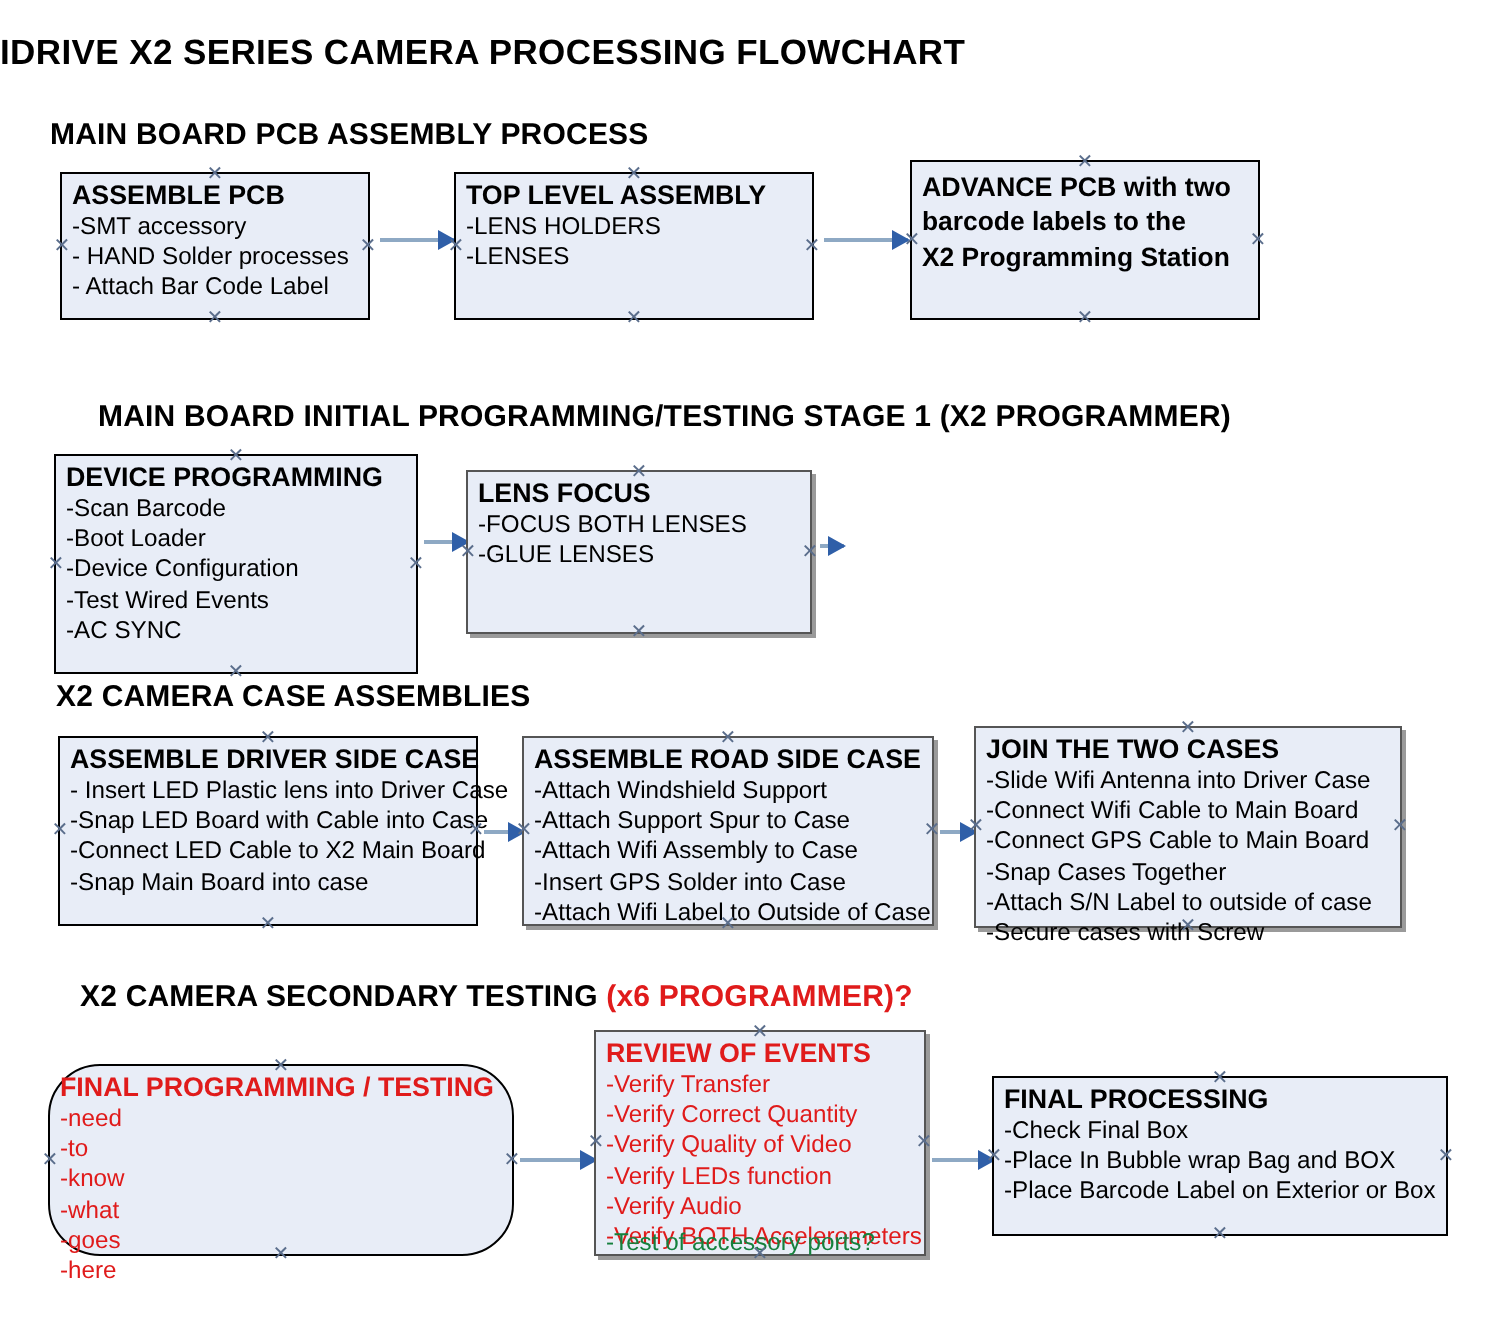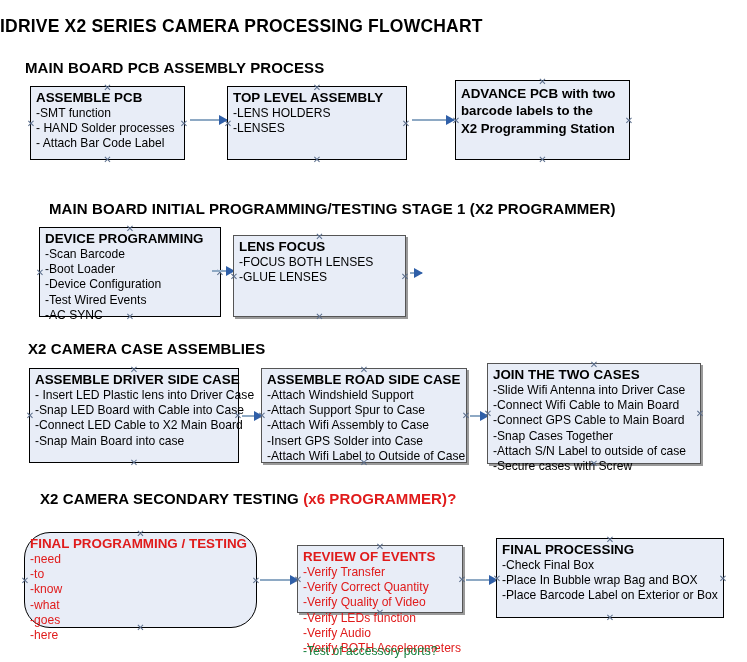--- a/index.html
+++ b/index.html
@@ -135,21 +135,21 @@
 
   <div class="main-title">IDRIVE X2  SERIES CAMERA PROCESSING FLOWCHART</div>
 
   <div class="section-head" style="left:25px; top:59px;">
     <span>MAIN BOARD PCB ASSEMBLY PROCESS</span><span class="accent"></span>
   </div>
 
   <div class="box" style="left:30px; top:86px; width:155px; height:74px;">
     <div class="box-inner">
       <div class="box-title">ASSEMBLE PCB</div>
-      <div class="box-line">-SMT function</div>
+      <div class="box-line">-SMT accessory</div>
       <div class="box-line">- HAND Solder processes</div>
       <div class="box-line">- Attach Bar Code Label</div>
     </div>
     <div class="handle" style="left:50%; top:0;"></div>
     <div class="handle" style="left:50%; top:100%;"></div>
     <div class="handle" style="left:0; top:50%;"></div>
     <div class="handle" style="left:100%; top:50%;"></div>
   </div>
 
   <div class="arrow" style="left:190px; top:119px; width:37px;"></div>
@@ -177,21 +177,21 @@
     <div class="handle" style="left:50%; top:0;"></div>
     <div class="handle" style="left:50%; top:100%;"></div>
     <div class="handle" style="left:0; top:50%;"></div>
     <div class="handle" style="left:100%; top:50%;"></div>
   </div>
 
   <div class="section-head" style="left:25px; top:200px;margin-left:24px;">
     <span>MAIN BOARD INITIAL PROGRAMMING/TESTING STAGE 1 (X2 PROGRAMMER)</span><span class="accent"></span>
   </div>
 
-  <div class="box" style="left:27px; top:227px; width:182px; height:90px;margin-left:12px;">
+  <div class="box" style="left:27px; top:227px; width:182px; height:110px;">
     <div class="box-inner">
       <div class="box-title">DEVICE PROGRAMMING</div>
       <div class="box-line">-Scan Barcode</div>
       <div class="box-line">-Boot Loader</div>
       <div class="box-line">-Device Configuration</div>
       <div class="box-line">-Test Wired Events</div>
       <div class="box-line">-AC SYNC</div>
     </div>
     <div class="handle" style="left:50%; top:0;"></div>
     <div class="handle" style="left:50%; top:100%;"></div>
@@ -284,21 +284,21 @@
       <div class="box-line">-here</div>
     </div>
     <div class="handle" style="left:50%; top:0;"></div>
     <div class="handle" style="left:50%; top:100%;"></div>
     <div class="handle" style="left:0; top:50%;"></div>
     <div class="handle" style="left:100%; top:50%;"></div>
   </div>
 
   <div class="arrow" style="left:260px; top:579px; width:38px;"></div>
 
-  <div class="box shadowed red" style="left:297px; top:545px; width:166px; height:68px;">
+  <div class="box shadowed red" style="left:297px; top:515px; width:166px; height:113px;">
     <div class="box-inner">
       <div class="box-title">REVIEW OF EVENTS</div>
       <div class="box-line">-Verify Transfer</div>
       <div class="box-line">-Verify Correct Quantity</div>
       <div class="box-line">-Verify Quality of Video</div>
       <div class="box-line">-Verify LEDs function</div>
       <div class="box-line">-Verify Audio</div>
       <div class="box-line">-Verify BOTH Accelerometers</div>
     </div>
     <div class="overflow-line" style="top:98px;">-Test of accessory ports?</div>

